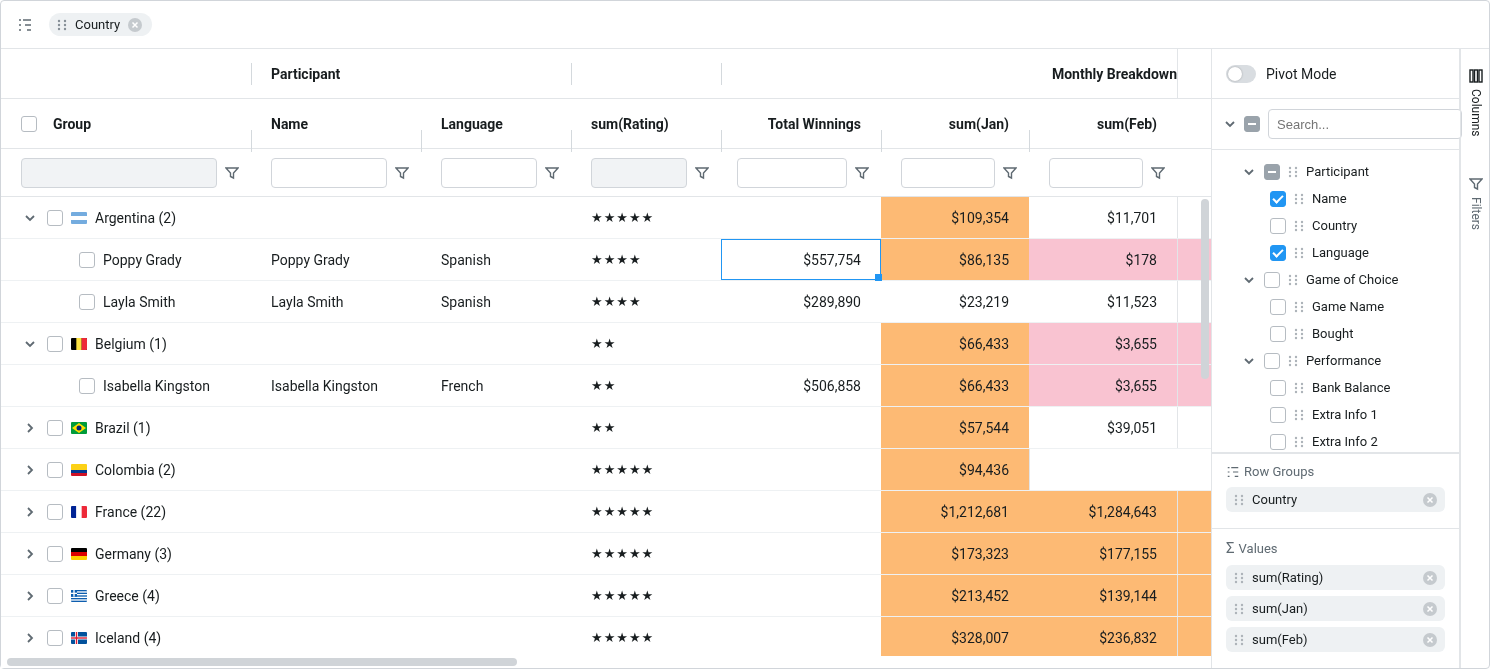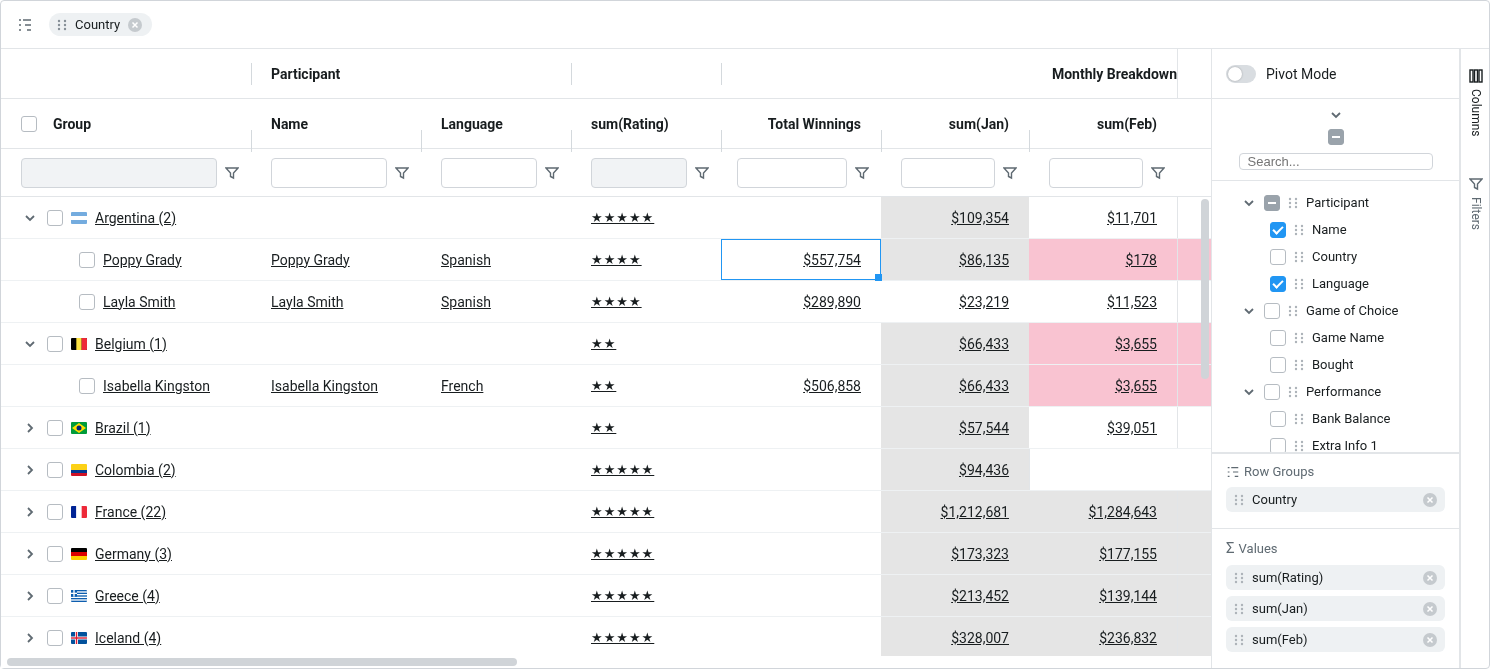--- a/index.html
+++ b/index.html
@@ -39,35 +39,35 @@
   .c-name    { width: 170px; flex: none; }
   .c-lang    { width: 150px; flex: none; }
   .c-rating  { width: 150px; flex: none; }
   .c-total   { width: 160px; flex: none; padding-left: 16px; }
   .c-jan     { width: 148px; flex: none; }
   .c-feb     { width: 148px; flex: none; }
   .c-clip    { width: 34px;  flex: none; border-left: 1px solid #e2e5e8; }
 
   
   .grid-body { flex: 1; overflow: hidden; position: relative; }
-  .row { display: flex; height: 42px; align-items: center; border-bottom: 1px solid #eef1f3; text-decoration: underline; }
+  .row { display: flex; height: 42px; align-items: center; border-bottom: 1px solid #eef1f3; }
   .cell { display: flex; align-items: center; height: 100%; }
   .cell.right { justify-content: flex-end; padding-right: 20px; }
   .cell.text  { padding-left: 20px; }
   .grp-cell { display: flex; align-items: center; gap: 8px; padding-left: 20px; width: 100%; }
   .grp-cell.indent { padding-left: 44px; }
   .expand-icon { width: 18px; color: #5f6a72; cursor: pointer; display: inline-flex; justify-content: center; }
   .checkbox { width: 16px; height: 16px; border: 1.5px solid #b6bcc2; border-radius: 3px; background: #fff; cursor: pointer; flex: none; }
   .checkbox.checked { background: #2196f3; border-color: #2196f3; position: relative; }
   .checkbox.checked::after { content: ""; position: absolute; left: 4px; top: 1px; width: 4px; height: 8px; border: solid #fff; border-width: 0 2px 2px 0; transform: rotate(45deg); }
   .checkbox.indet { background: #9aa3ab; border-color: #9aa3ab; position: relative; }
   .checkbox.indet::after { content: ""; position: absolute; left: 3px; top: 6px; width: 8px; height: 2px; background: #fff; }
   .flag { width: 16px; height: 12px; border-radius: 1px; overflow: hidden; flex: none; display: inline-block; }
   .stars { color: #181d1f; font-size: 13px; letter-spacing: 1px; }
-  .bg-green { background: #e5e5e5; }
+  .bg-green { background: #fdba74; }
   .bg-pink  { background: #f9c3d1; }
   .cell-selected { box-shadow: inset 0 0 0 1px #2196f3; position: relative; }
   .cell-selected::after { content: ""; position: absolute; right: -1px; bottom: -1px; width: 7px; height: 7px; background: #2196f3; }
 
   
   .hscroll { height: 12px; background: #fff; display: flex; align-items: center; padding: 0 6px; }
   .hscroll-thumb { height: 8px; background: #d0d4d8; border-radius: 4px; width: 510px; }
 
   
   .sidepanel { width: 248px; flex: none; display: flex; flex-direction: column; border-right: 1px solid #e2e5e8; min-height: 0; }
@@ -513,21 +513,21 @@
       <div class="hscroll">
           <div class="hscroll-thumb"></div>
         </div>
     </div>
 
     <div class="sidepanel">
       <div class="sp-head">
         <span class="toggle"></span>
         <span>Pivot Mode</span>
       </div>
-      <div style="display:flex;align-items:center;gap:8px;padding:10px 12px;border-bottom:1px solid #e2e5e8;flex-direction:column;">
+      <div style="display:flex;align-items:center;gap:8px;padding:10px 12px;border-bottom:1px solid #e2e5e8;">
         <span class="expand" style="color:#5f6a72;cursor:pointer">
             <svg width="12" height="12" viewBox="0 0 12 12" fill="none" stroke="currentColor" stroke-width="1.8">
               <path d="M2 4l4 4 4-4"></path>
             </svg>
           </span>
         <span class="checkbox indet"></span>
         <input class="sp-search-input" placeholder="Search..." style="">
       </div>
       <div class="sp-body" id="sp-tree">
           <div class="sp-row level1">

